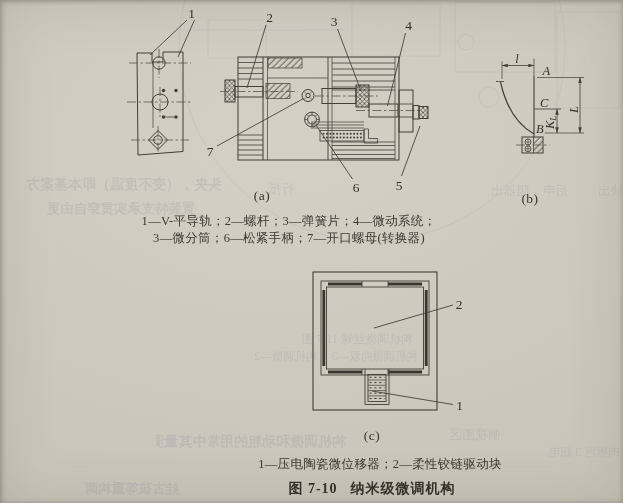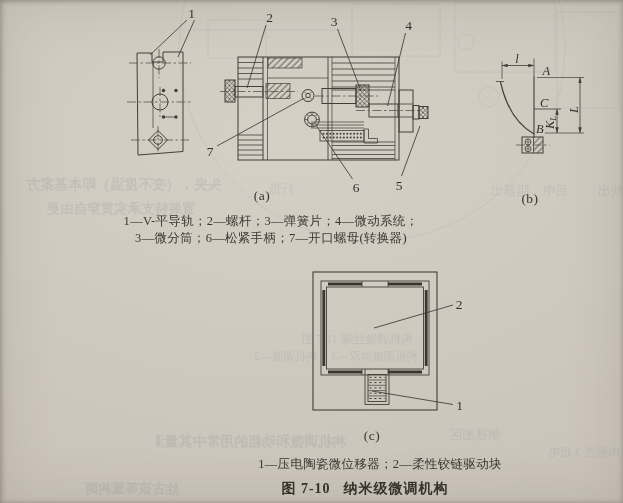--- a/index.html
+++ b/index.html
@@ -263,26 +263,26 @@
     <g>
       <text class="num" x="459" y="309" text-anchor="middle">2</text>
       <text class="num" x="459.5" y="410" text-anchor="middle">1</text>
     </g>
   </svg>
 
   <div class="txt sublabel center" style="left:240px;top:188px;width:44px;">(a)</div>
   <div class="txt sublabel center" style="left:508px;top:191px;width:44px;">(b)</div>
   <div class="txt sublabel center" style="left:350px;top:428px;width:44px;">(c)</div>
 
-  <div class="txt legend center" style="left:21px;top:213px;width:500px;">
+  <div class="txt legend center" style="left:39px;top:213px;width:500px;">
     <div>1—V-平导轨；2—螺杆；3—弹簧片；4—微动系统；</div>
     <div>3—微分筒；6—松紧手柄；7—开口螺母(转换器)</div>
   </div>
   <div class="txt legend center" style="left:130px;top:456px;width:500px;">1—压电陶瓷微位移器；2—柔性铰链驱动块</div>
-  <div class="txt figcap center" style="left:115px;top:480px;width:500px;">
+  <div class="txt figcap center" style="left:122px;top:480px;width:500px;">
     <span>图 7-10</span><span class="gap"></span><span>纳米级微调机构</span>
   </div>
 
   <div class="bleed bb" style="left:2px;top:176px;width:220px;font-size:14px;">头夹，（变不度温）即本基案方</div>
   <div class="bleed bb" style="left:0px;top:200px;width:195px;font-size:13.5px;">置装特支承实贯穿自由更</div>
   <div class="bleed" style="left:234px;top:180px;width:60px;font-size:13px;">行抵</div>
   <div class="bleed" style="left:438px;top:182px;width:130px;font-size:13px;">后申，阻器出</div>
   <div class="bleed" style="left:586px;top:182px;width:37px;font-size:13px;">块出</div>
   <div class="bleed" style="left:248px;top:331px;width:165px;font-size:12px;">构机调微丝螺 11-7 图</div>
   <div class="bleed" style="left:246px;top:349px;width:172px;font-size:11.5px;">构机调微向双—3 ：构机调微—2 ，器</div>

